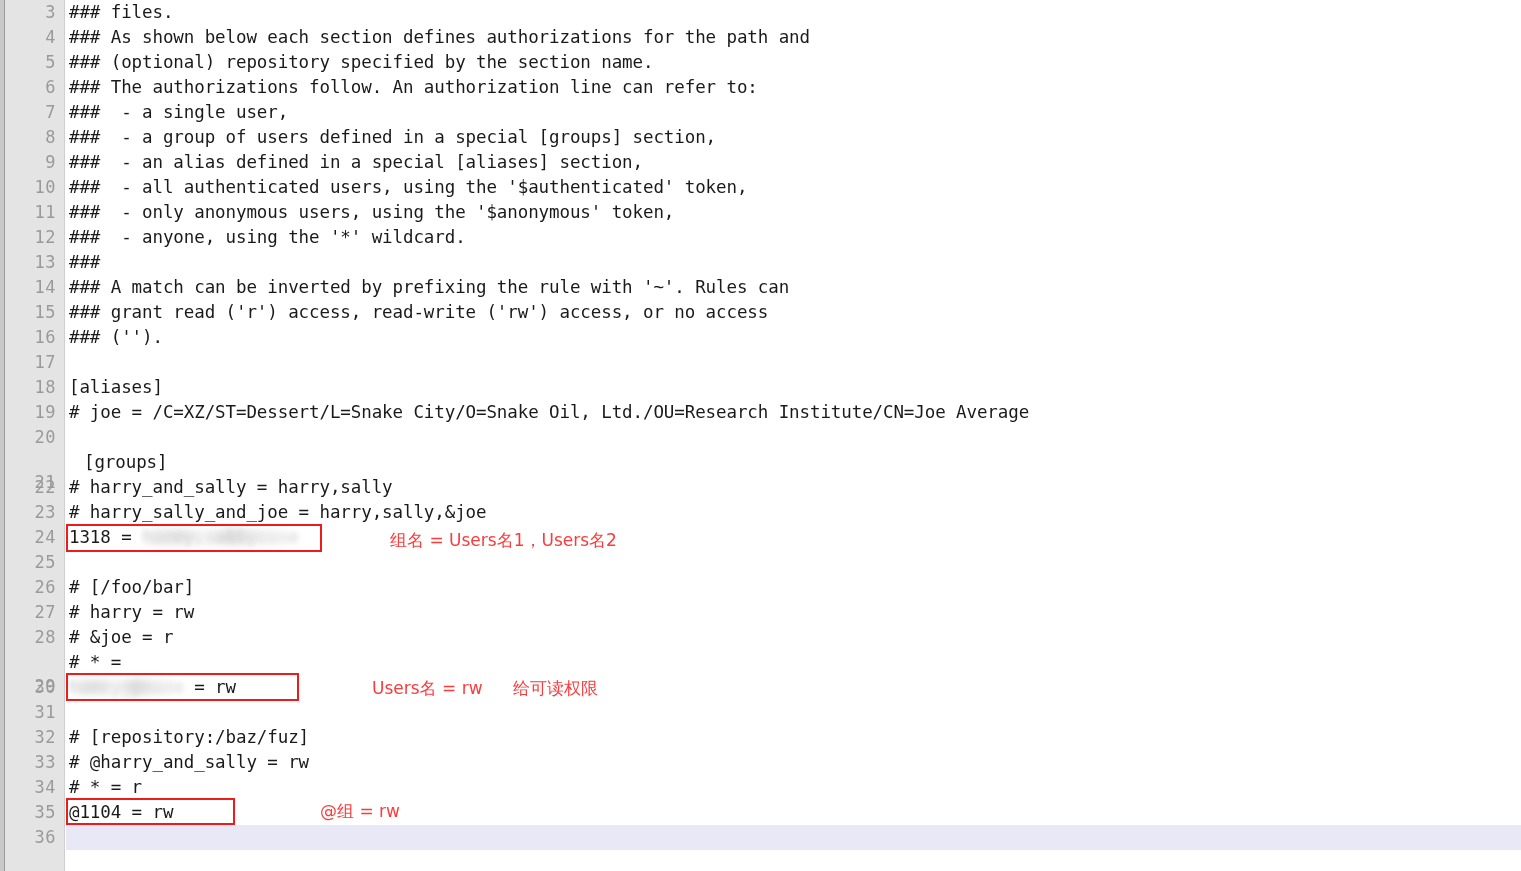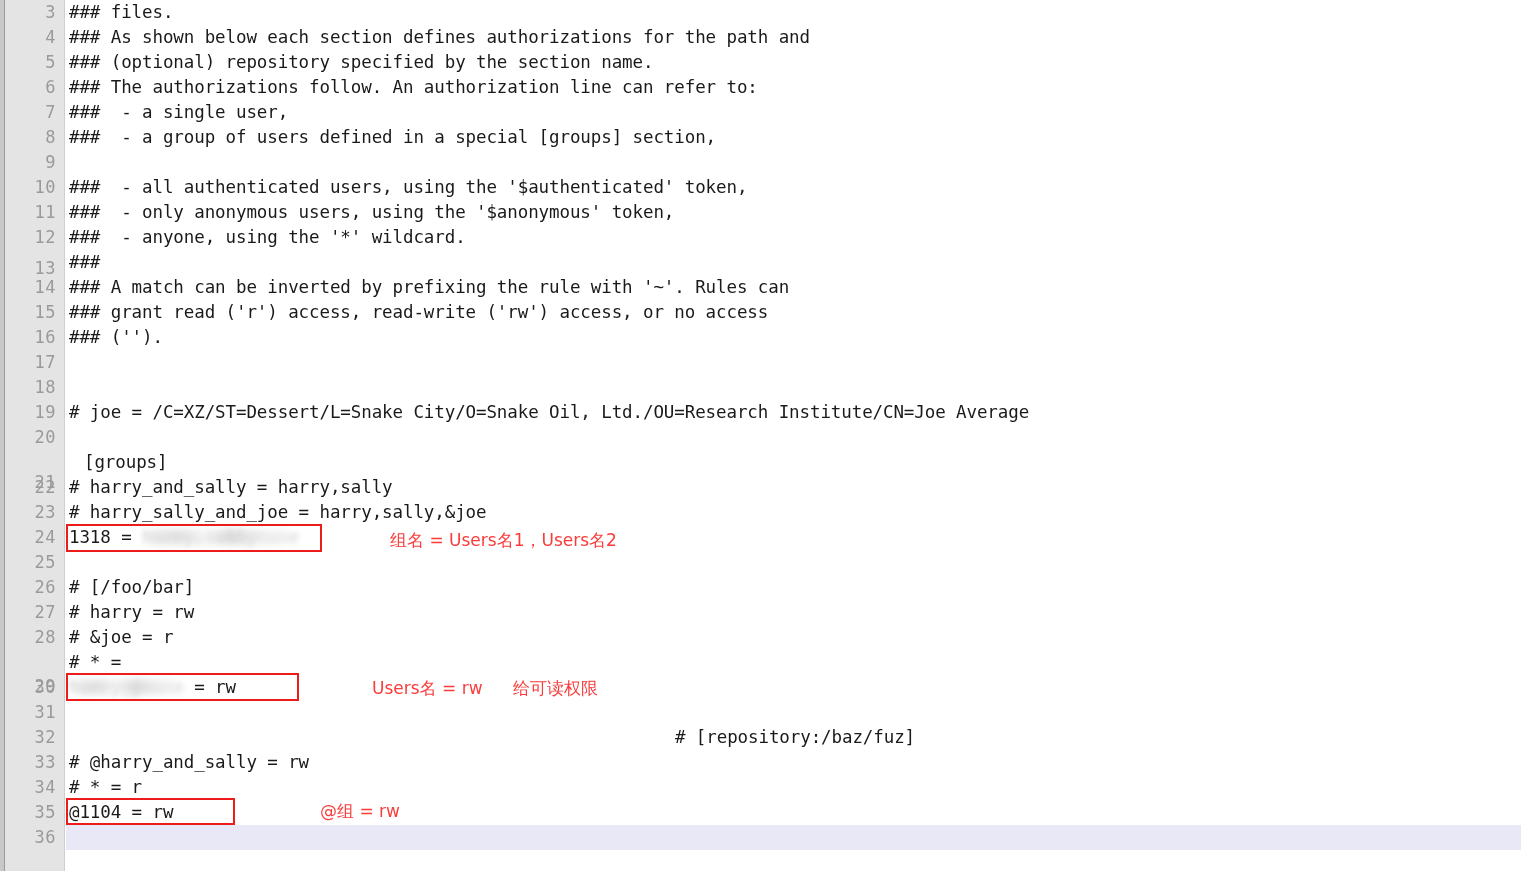--- a/index.html
+++ b/index.html
@@ -123,21 +123,21 @@
       <div class="gutter-num" style="top: 0px;">3</div>
       <div class="gutter-num" style="top: 25px;">4</div>
       <div class="gutter-num" style="top: 50px;">5</div>
       <div class="gutter-num" style="top: 75px;">6</div>
       <div class="gutter-num" style="top: 100px;">7</div>
       <div class="gutter-num" style="top: 125px;">8</div>
       <div class="gutter-num" style="top: 150px;">9</div>
       <div class="gutter-num" style="top: 175px;">10</div>
       <div class="gutter-num" style="top: 200px;">11</div>
       <div class="gutter-num" style="top: 225px;">12</div>
-      <div class="gutter-num" style="top: 256px;">13</div>
+      <div class="gutter-num" style="top: 250px;">13</div>
       <div class="gutter-num" style="top: 275px;">14</div>
       <div class="gutter-num" style="top: 300px;">15</div>
       <div class="gutter-num" style="top: 325px;">16</div>
       <div class="gutter-num" style="top: 350px;">17</div>
       <div class="gutter-num" style="top: 375px;">18</div>
       <div class="gutter-num" style="top: 400px;">19</div>
       <div class="gutter-num" style="top: 425px;">20</div>
       <div class="gutter-num" style="top: 450px; margin-top: 20px;">21</div>
       <div class="gutter-num" style="top: 475px;">22</div>
       <div class="gutter-num" style="top: 500px;">23</div>
@@ -156,42 +156,44 @@
       <div class="gutter-num" style="top: 825px;">36</div>
     </div>
 
   <div id="code">
       <div class="code-line" style="top: 0px;">### files.</div>
       <div class="code-line" style="top: 25px;">### As shown below each section defines authorizations for the path and</div>
       <div class="code-line" style="top: 50px;">### (optional) repository specified by the section name.</div>
       <div class="code-line" style="top: 75px;">### The authorizations follow. An authorization line can refer to:</div>
       <div class="code-line" style="top: 100px;">###  - a single user,</div>
       <div class="code-line" style="top: 125px;">###  - a group of users defined in a special [groups] section,</div>
+      <div class="code-line" style="top: 150px;">###  - an alias defined in a special [aliases] section,</div>
       <div class="code-line" style="top: 175px;">###  - all authenticated users, using the '$authenticated' token,</div>
       <div class="code-line" style="top: 200px;">###  - only anonymous users, using the '$anonymous' token,</div>
       <div class="code-line" style="top: 225px;">###  - anyone, using the '*' wildcard.</div>
       <div class="code-line" style="top: 250px;">###</div>
       <div class="code-line" style="top: 275px;">### A match can be inverted by prefixing the rule with '~'. Rules can</div>
       <div class="code-line" style="top: 300px;">### grant read ('r') access, read-write ('rw') access, or no access</div>
       <div class="code-line" style="top: 325px;">### ('').</div>
       <div class="code-line" style="top: 350px;"></div>
+      <div class="code-line" style="top: 375px;">[aliases]</div>
       <div class="code-line" style="top: 400px;"># joe = /C=XZ/ST=Dessert/L=Snake City/O=Snake Oil, Ltd./OU=Research Institute/CN=Joe Average</div>
       <div class="code-line" style="top: 425px;"></div>
       <div class="code-line" style="top: 450px; margin-left: 15px;">[groups]</div>
       <div class="code-line" style="top: 475px;"># harry_and_sally = harry,sally</div>
       <div class="code-line" style="top: 500px;"># harry_sally_and_joe = harry,sally,&amp;joe</div>
       <div class="code-line" style="top: 525px;"><span>1318 = </span><span class="redacted">harry,sallyname</span></div>
       <div class="code-line" style="top: 550px;"></div>
       <div class="code-line" style="top: 575px;"># [/foo/bar]</div>
       <div class="code-line" style="top: 600px;"># harry = rw</div>
       <div class="code-line" style="top: 625px;"># &amp;joe = r</div>
       <div class="code-line" style="top: 650px;"># * =</div>
       <div class="code-line" style="top: 675px;"><span></span><span class="redacted">harry_jname</span><span> = rw</span></div>
       <div class="code-line" style="top: 700px;"></div>
-      <div class="code-line" style="top: 725px; text-align: center;"># [repository:/baz/fuz]</div>
+      <div class="code-line" style="top: 725px;"># [repository:/baz/fuz]</div>
       <div class="code-line" style="top: 750px;"># @harry_and_sally = rw</div>
       <div class="code-line" style="top: 775px;"># * = r</div>
       <div class="code-line" style="top: 800px;">@1104 = rw</div>
       <div class="code-line current" style="top: 825px;"></div>
     </div>
 
   <div id="overlay-boxes">
       <div class="hl-box" style="left: 66px; top: 524px; width: 256px; height: 28px;"></div>
       <div class="hl-box" style="left: 66px; top: 673px; width: 233px; height: 28px;"></div>
       <div class="hl-box" style="left: 66px; top: 798px; width: 169px; height: 27px;"></div>

